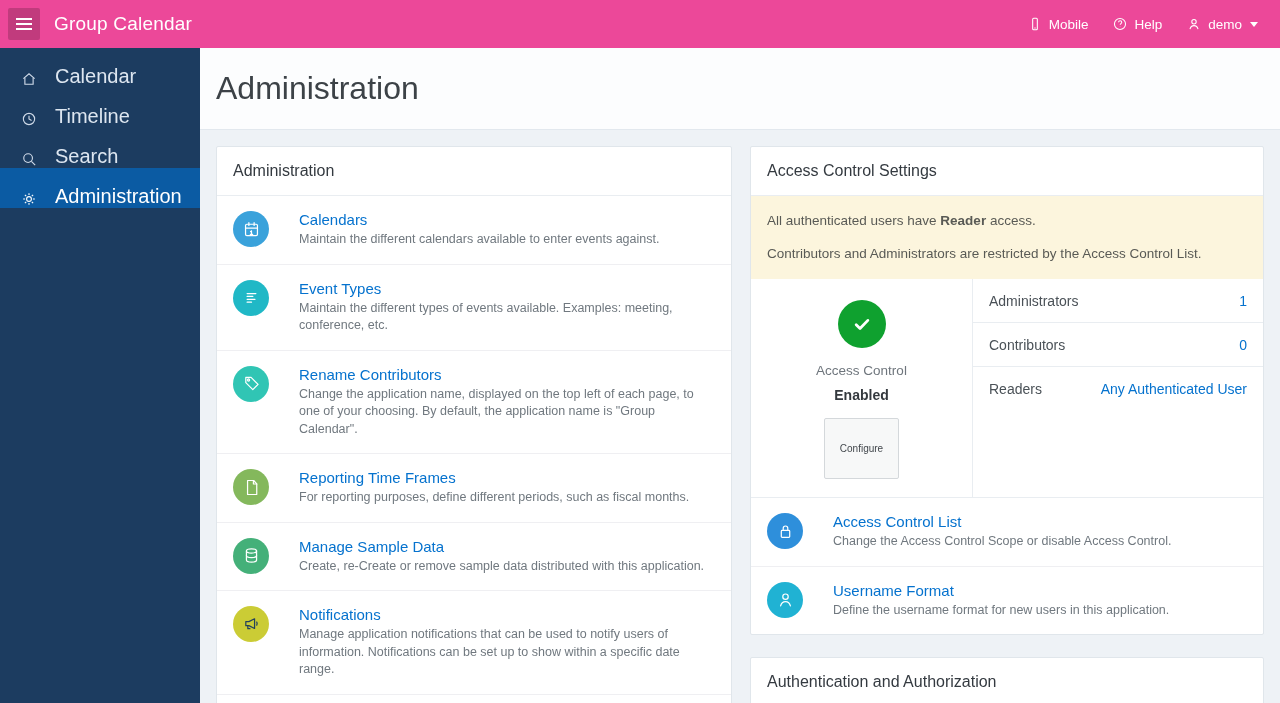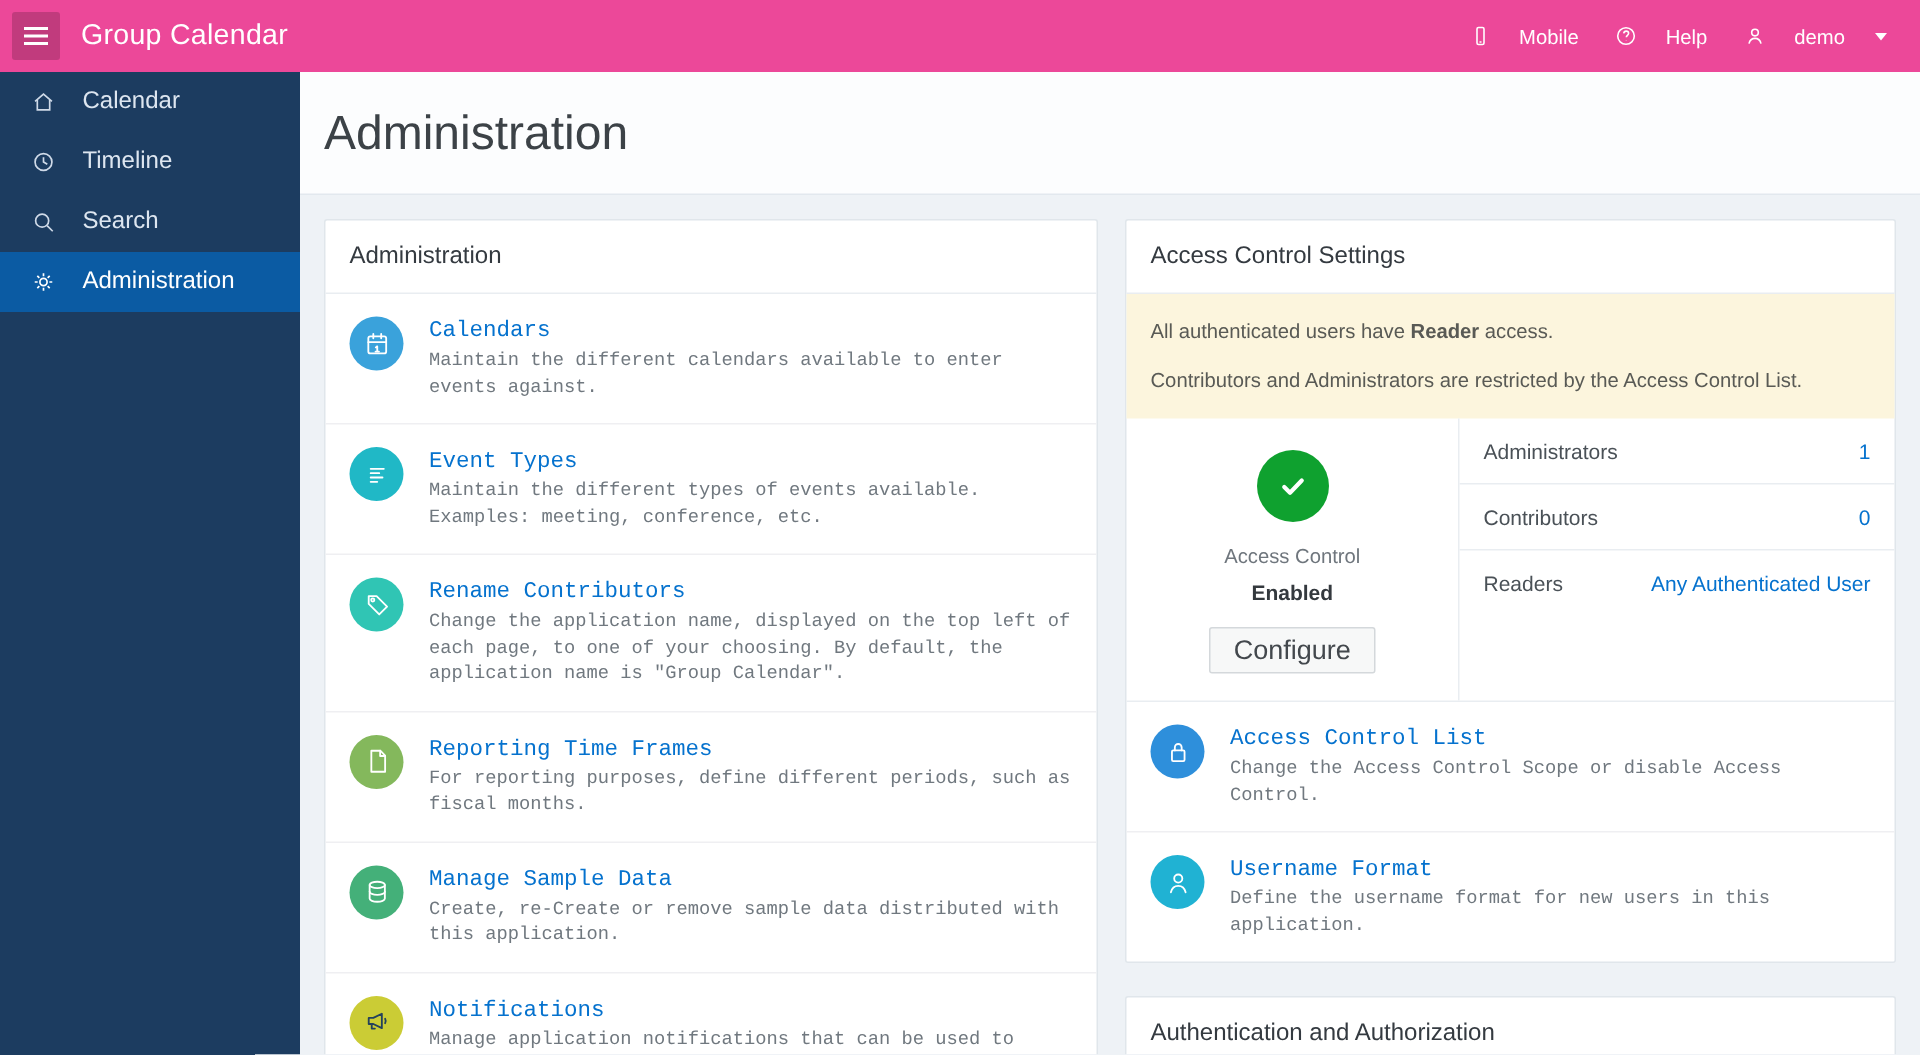--- a/index.html
+++ b/index.html
@@ -6,61 +6,61 @@
   html,body { width:1280px; height:703px; overflow:hidden; }
   body { font-family:"Liberation Sans", sans-serif; background:#eef2f6; }
 
   
   .topbar { height:48px; background:#ec4899; display:flex; align-items:center; padding:0 8px; color:#fff; }
   .hamburger { width:32px; height:32px; background:rgba(0,0,0,.18); border:none; border-radius:2px;
                display:flex; flex-direction:column; justify-content:center; align-items:center; gap:3px; cursor:pointer; }
   .hamburger span { display:block; width:16px; height:2px; background:#fff; }
   .app-title { font-size:19px; font-weight:400; margin-left:14px; letter-spacing:.2px; }
   .topnav { margin-left:auto; display:flex; align-items:center; gap:24px; padding-right:14px; font-size:13.5px; }
-  .topnav .navitem { display:flex; align-items:center; gap:18px; cursor:pointer; }
+  .topnav .navitem { display:flex; align-items:center; gap:6px; cursor:pointer; }
   .topnav svg { width:16px; height:16px; stroke:#fff; fill:none; stroke-width:1.6; }
   .caret { width:0; height:0; border-left:4.5px solid transparent; border-right:4.5px solid transparent; border-top:5px solid #fff; margin-left:2px; }
 
   
   .main { display:flex; height:655px; }
   .sidebar { width:200px; background:#1c3c60; flex:none; }
-  .side-item { height:40px; display:flex; align-items:center; padding-left:20px; gap:17px;
-               color:#dde6f0; font-size:16px; cursor:pointer; }
+  .side-item { height:40px; display:flex; align-items:flex-end; padding-left:20px; gap:17px;
+               color:#dde6f0; font-size:20px; cursor:pointer; }
   .side-item svg { width:18px; height:18px; stroke:#cfdae8; fill:none; stroke-width:1.5; flex:none; }
   .side-item.active { background:#0b5ba3; color:#fff; }
   .side-item.active svg { stroke:#fff; }
 
   .content { flex:1; display:flex; flex-direction:column; overflow:hidden; background:#eef2f6; }
   .title-band { height:82px; background:#fcfdfe; border-bottom:1px solid #e2e8ee; display:flex; align-items:center; padding:0 16px; flex:none; }
   .title-band h1 { font-size:32px; font-weight:400; color:#3c4247; }
   .page-body { padding:16px 16px; display:flex; gap:18px; align-items:flex-start; overflow:hidden; }
 
   
   .card { background:#fff; border:1px solid #e0e6eb; border-radius:2px; }
   .col { flex:1 1 0; min-width:0; }
   .card-header { padding:0 16px; height:49px; display:flex; align-items:center; font-size:16px; color:#343a40; border-bottom:1px solid #e9edf1; }
 
-  .item { display:flex; gap:17px; padding:15px 16px; border-bottom:1px solid #efeff2;font-family:Liberation Mono, monospace; }
+  .item { display:flex; gap:30px; padding:15px 16px; border-bottom:1px solid #efeff2; }
   .item:last-child { border-bottom:0; }
   .circle { width:36px; height:36px; border-radius:50%; flex:none; display:flex; align-items:center; justify-content:center; }
   .circle svg { width:21px; height:21px; fill:none; stroke:#fff; stroke-width:1.4; stroke-linecap:round; stroke-linejoin:round; }
   .circle.dark-glyph svg { stroke:#24415c; }
   .item-title { font-size:15px; color:#0572ce; text-decoration:none; display:inline-block; margin-bottom:3px; cursor:pointer; }
   .item-desc { font-size:12.5px; color:#70787f; line-height:1.4; }
 
   
   .notice { background:#fcf5dd; padding:16px; font-size:13.5px; color:#595a55; line-height:1.35; }
   .notice p + p { margin-top:15px; }
   .status-section { display:flex; border-bottom:1px solid #e9edf1; }
   .status-cell { width:222px; flex:none; border-right:1px solid #e9edf1; display:flex; flex-direction:column; align-items:center; padding:21px 10px 18px; }
   .big-circle { width:48px; height:48px; border-radius:50%; display:flex; align-items:center; justify-content:center; }
   .big-circle svg { width:28px; height:28px; fill:none; stroke:#fff; stroke-width:2.4; stroke-linecap:round; stroke-linejoin:round; }
   .status-label { margin-top:15px; font-size:13.5px; color:#6f767d; }
   .status-value { margin-top:9px; font-size:14px; font-weight:bold; color:#34393e; }
-  .btn { margin-top:15px; font-size:18px; color:#43484d; background:#f7f8f8; border:1px solid #d4d8db; border-radius:2px; padding:4px 15px; cursor:pointer; font-family:inherit; }
+  .btn { margin-top:15px; font-size:10px; color:#43484d; background:#f7f8f8; border:1px solid #d4d8db; border-radius:2px; padding:24px 15px; cursor:pointer; font-family:inherit; }
   .kv-rows { flex:1; display:flex; flex-direction:column; }
   .kv-row { display:flex; justify-content:space-between; align-items:center; padding:14px 16px 13px; border-bottom:1px solid #e9edf1; }
   .kv-row.no-border { border-bottom:0; }
   .kv-label { font-size:14px; color:#4a5157; }
   .kv-value { font-size:14px; color:#0572ce; text-decoration:none; cursor:pointer; }
 
   .auth-card { margin-top:22px; }
   .auth-card .status-cell { padding-top:21px; }
   .gray-circle { background:#a8a8a8; }
 </style>

